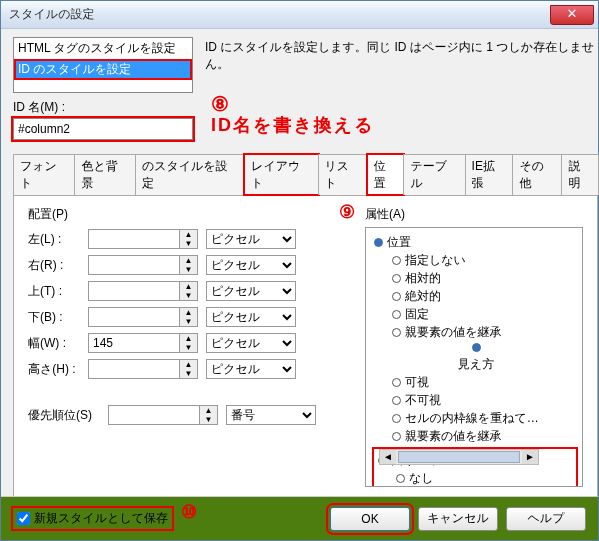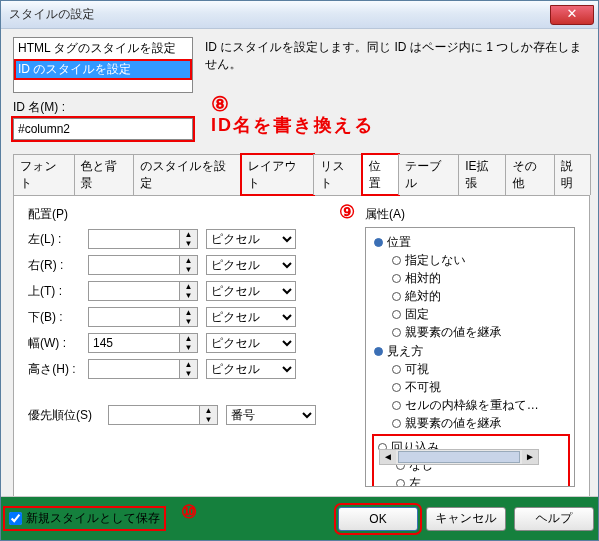--- a/index.html
+++ b/index.html
@@ -4,21 +4,21 @@
 <style>
 * { box-sizing: border-box; margin: 0; padding: 0; font-family: "MS UI Gothic","Meiryo",sans-serif; font-size: 12px; }
 body { background: #fff; }
 
 .window { width: 599px; height: 541px; border: 1px solid #5a7fa0; background: #f0f0f0; position: relative; }
 
 .titlebar { height: 28px; background: linear-gradient(#f7fbff,#dfe9f5 45%,#cfdcef); display: flex; align-items: center; justify-content: space-between; padding: 0 0 0 8px; border-bottom: 1px solid #b8c6d9; gap: 16px; }
 .titlebar .title { color: #2a2a2a; }
 .titlebar .close { width: 44px; height: 20px; background: linear-gradient(#e67,#c9302c); border: 1px solid #8b1a1a; border-radius: 0 0 3px 3px; color: #fff; text-align: center; line-height: 16px; font-size: 13px; margin-right: 4px; cursor: pointer; }
 
-.content { padding: 8px 8px 0 12px; position: relative; height: 460px; }
+.content { padding: 8px 0 0 12px; position: relative; height: 460px; }
 
 .toprow { display: flex; gap: 10px; }
 .stylelist { width: 180px; height: 56px; border: 1px solid #888; background: #fff; overflow: hidden; }
 .stylelist .li { padding: 2px 4px; white-space: nowrap; }
 .stylelist .sel { background: #3399ff; color: #fff; outline: 2px solid #e00; outline-offset: -2px; }
 
 .helptext { flex: 1; padding: 2px; line-height: 1.4; }
 
 .idblock { margin-top: 6px; }
 .idblock .lbl { margin-bottom: 2px; display: block; }
@@ -52,21 +52,21 @@
 .tree .grp { margin: 2px 0 2px 2px; }
 .tree .item { margin: 1px 0 1px 20px; display: flex; align-items: center; gap: 4px; white-space: nowrap; }
 .tree .bullet { width: 9px; height: 9px; border: 1px solid #555; border-radius: 50%; display: inline-block; }
 .tree .bullet.filled { background: #3b6fb5; border-color: #3b6fb5; }
 .wrapbox { border: 2px solid #e00; padding: 2px; margin: 2px 0 2px 2px; }
 
 .scrollbar { position: absolute; bottom: 24px; left: 378px; width: 160px; height: 16px; background: #e8e8e8; border: 1px solid #bbb; display: flex; align-items: center; }
 .scrollbar .arrow { width: 16px; height: 14px; background: #ddd; text-align: center; line-height: 14px; font-size: 10px; cursor: pointer; }
 .scrollbar .thumb { flex: 1; margin: 0 2px; height: 12px; background: #c8d4e8; border: 1px solid #9ab; }
 
-.footer { position: absolute; left: 0; right: 0; bottom: 0; height: 44px; border-top: 1px solid #ccc; display: flex; align-items: center; padding: 0 4px; background: #15803d; justify-content: space-between; }
+.footer { position: absolute; left: 0; right: 0; bottom: 0; height: 44px; border-top: 1px solid #ccc; display: flex; align-items: center; padding: 0 12px; background: #4d7c0f; justify-content: space-between; }
 .footer .chk { display: flex; align-items: center; gap: 4px; outline: 2px solid #e00; padding: 2px 4px; }
 .footer .chk input { width: 13px; height: 13px; }
 .footer .spacer { flex: 1; }
 .footer button { width: 80px; height: 24px; margin-left: 8px; border: 1px solid #888; background: linear-gradient(#fefefe,#e4e4e4); cursor: pointer; border-radius: 3px; }
 .footer button.primary { outline: 2px solid #e00; outline-offset: 2px; border: 1px solid #3b6fb5; }
 </style>
 </head>
 <body>
 
 <div class="window">
@@ -214,21 +214,21 @@
               <div class="item">
                 <span class="bullet "></span>
                 <span>固定</span>
               </div>
               <div class="item">
                 <span class="bullet "></span>
                 <span>親要素の値を継承</span>
               </div>
             </div>
             <div class="grp">
-              <div class="item" style="margin-left: 2px;">
+              <div class="item" style="margin-left: 2px; flex-direction: column;">
                 <span class="bullet filled"></span>
                 <span>見え方</span>
               </div>
               <div class="item">
                 <span class="bullet "></span>
                 <span>可視</span>
               </div>
               <div class="item">
                 <span class="bullet "></span>
                 <span>不可視</span>

